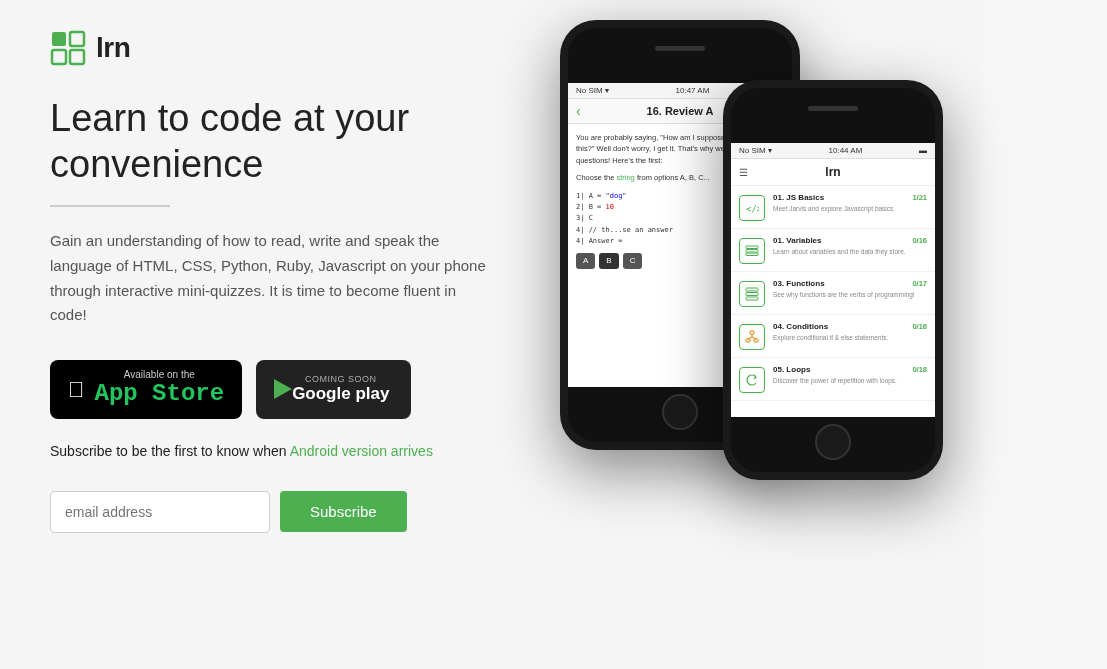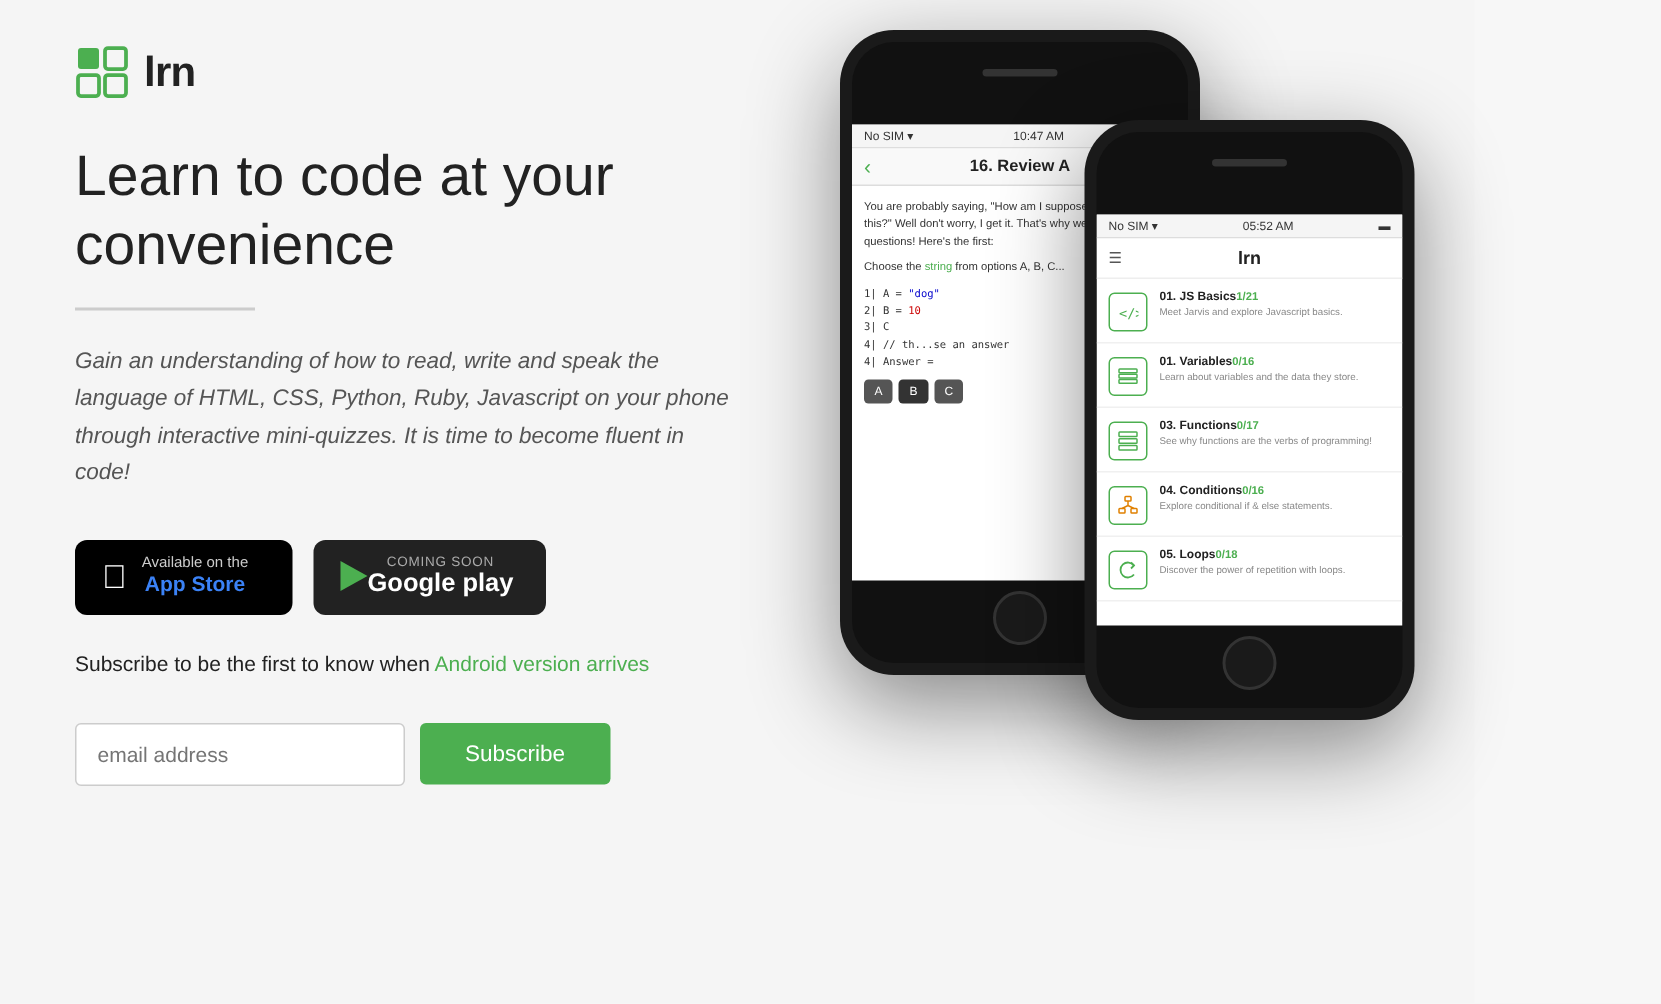--- a/index.html
+++ b/index.html
@@ -51,21 +51,20 @@
       width: 120px;
       height: 2px;
       background: #ccc;
       margin-bottom: 22px;
     }
     .description {
       font-size: 15px;
       color: #555;
       line-height: 1.65;
       margin-bottom: 32px;
-      font-style: italic;
     }
     .description .highlight {
       color: #4CAF50;
     }
     .store-buttons {
       display: flex;
       gap: 14px;
       margin-bottom: 24px;
     }
     .app-store-btn {
@@ -80,24 +79,25 @@
       cursor: pointer;
       border: none;
       min-width: 145px;
     }
     .app-store-btn .btn-text-top {
       font-size: 10px;
       color: #ccc;
       line-height: 1;
     }
     .app-store-btn .btn-text-main {
-      font-size: 14px;
-      font-weight: 600;
-      color: #3b82f6;
+      font-size: 24px;
+      font-weight: 600;
+      color: #22c55e;
       line-height: 1.2;
+      font-family: Liberation Mono, monospace;
     }
     .google-play-btn {
       background: #222;
       color: #fff;
       border-radius: 8px;
       padding: 10px 18px;
       display: flex;
       align-items: center;
       cursor: pointer;
       border: none;
@@ -330,21 +330,21 @@
     }
     .course-icon svg {
       width: 14px;
       height: 14px;
     }
     .course-info {
       flex: 1;
     }
     .course-title-row {
       display: flex;
-      justify-content: flex-start;
+      justify-content: space-between;
       align-items: baseline;
     }
     .course-title {
       font-size: 8px;
       font-weight: 700;
       color: #222;
     }
     .course-progress {
       font-size: 7.5px;
       color: #4CAF50;
@@ -479,21 +479,21 @@
       </div>
     </div>
 
     <div class="phone phone-front">
       <div class="phone-inner">
         <div class="phone-speaker"></div>
         <div class="phone-screen">
 
           <div class="status-bar">
             <span>No SIM ▾</span>
-            <span>05:52 AM</span>
+            <span>10:44 AM</span>
             <span>▬</span>
           </div>
 
           <div class="course-nav-bar">
             <span class="menu-icon">☰</span>
             <span class="nav-title">lrn</span>
           </div>
 
           <div>
 

